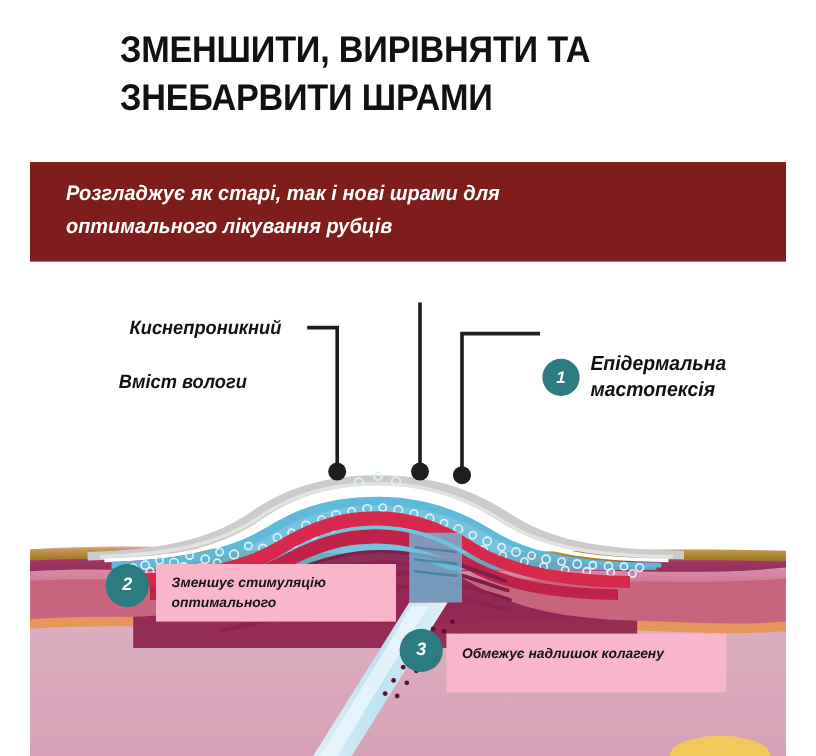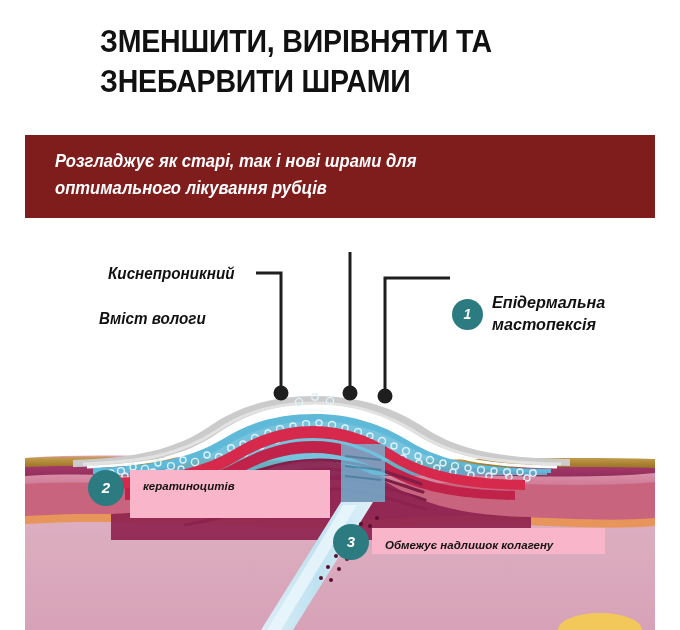--- a/index.html
+++ b/index.html
@@ -136,21 +136,21 @@
     color: #141414;
     box-sizing: border-box;
   }
   #callout-2 {
     left: 130px; top: 470px;
     width: 200px; height: 48px;
     padding: 8px 0 0 13px;
   }
   #callout-3 {
     left: 372px; top: 528px;
-    width: 233px; height: 26px;
+    width: 233px; height: 49px;
     padding: 9px 0 0 13px;
   }
   .callout .co-line { display: block; white-space: nowrap; }
 </style>
 </head>
 <body>
 
 <div id="header-title" style="color: rgb(17, 17, 17);">
   <span class="ttl-line">ЗМЕНШИТИ, ВИРІВНЯТИ ТА</span>
   <span class="ttl-line">ЗНЕБАРВИТИ ШРАМИ</span>
@@ -448,18 +448,19 @@
 <div id="label-epidermal">
   <span class="ep-line">Епідермальна</span>
   <span class="ep-line">мастопексія</span>
 </div>
 
 <div class="badge" id="badge-1" style="background: rgb(43, 123, 128);">1</div>
 <div class="badge" id="badge-2" style="background: rgb(43, 123, 128);">2</div>
 <div class="badge" id="badge-3" style="background: rgb(43, 123, 128);">3</div>
 
 <div class="callout" id="callout-2" style="background: rgb(249, 181, 201);">
-  <span class="co-line">кератиноцитів</span>
+  <span class="co-line">Зменшує стимуляцію</span>
+  <span class="co-line">оптимального</span>
 </div>
 
 <div class="callout" id="callout-3" style="background: rgb(249, 181, 201);">
   <span class="co-line">Обмежує надлишок колагену</span>
 </div>
 
 </body></html>

